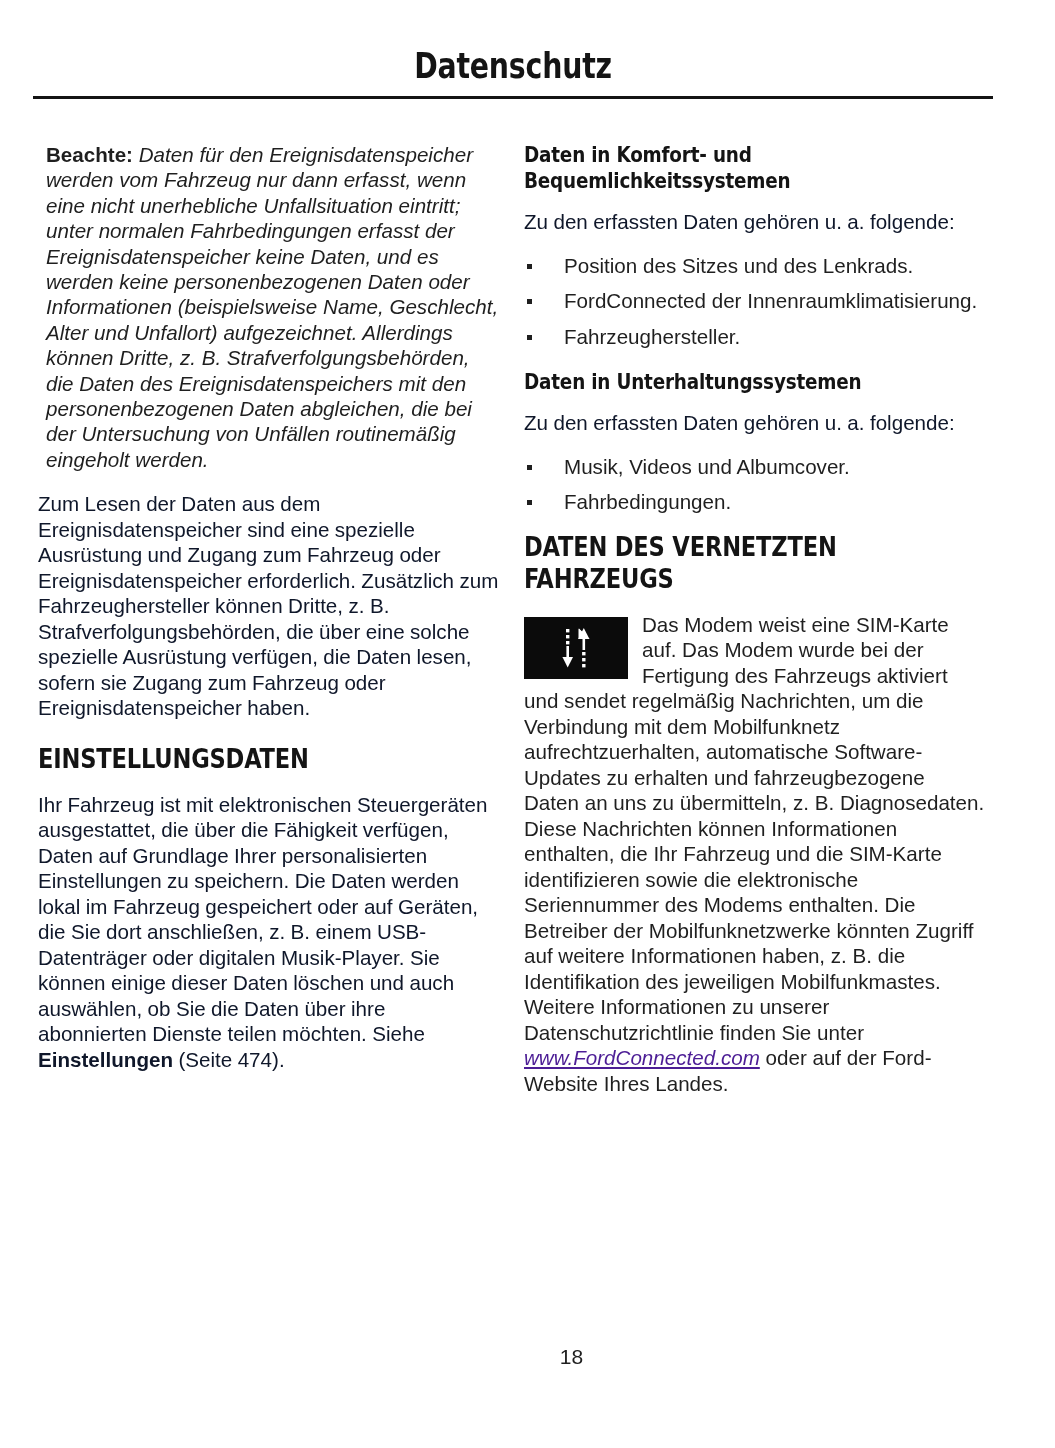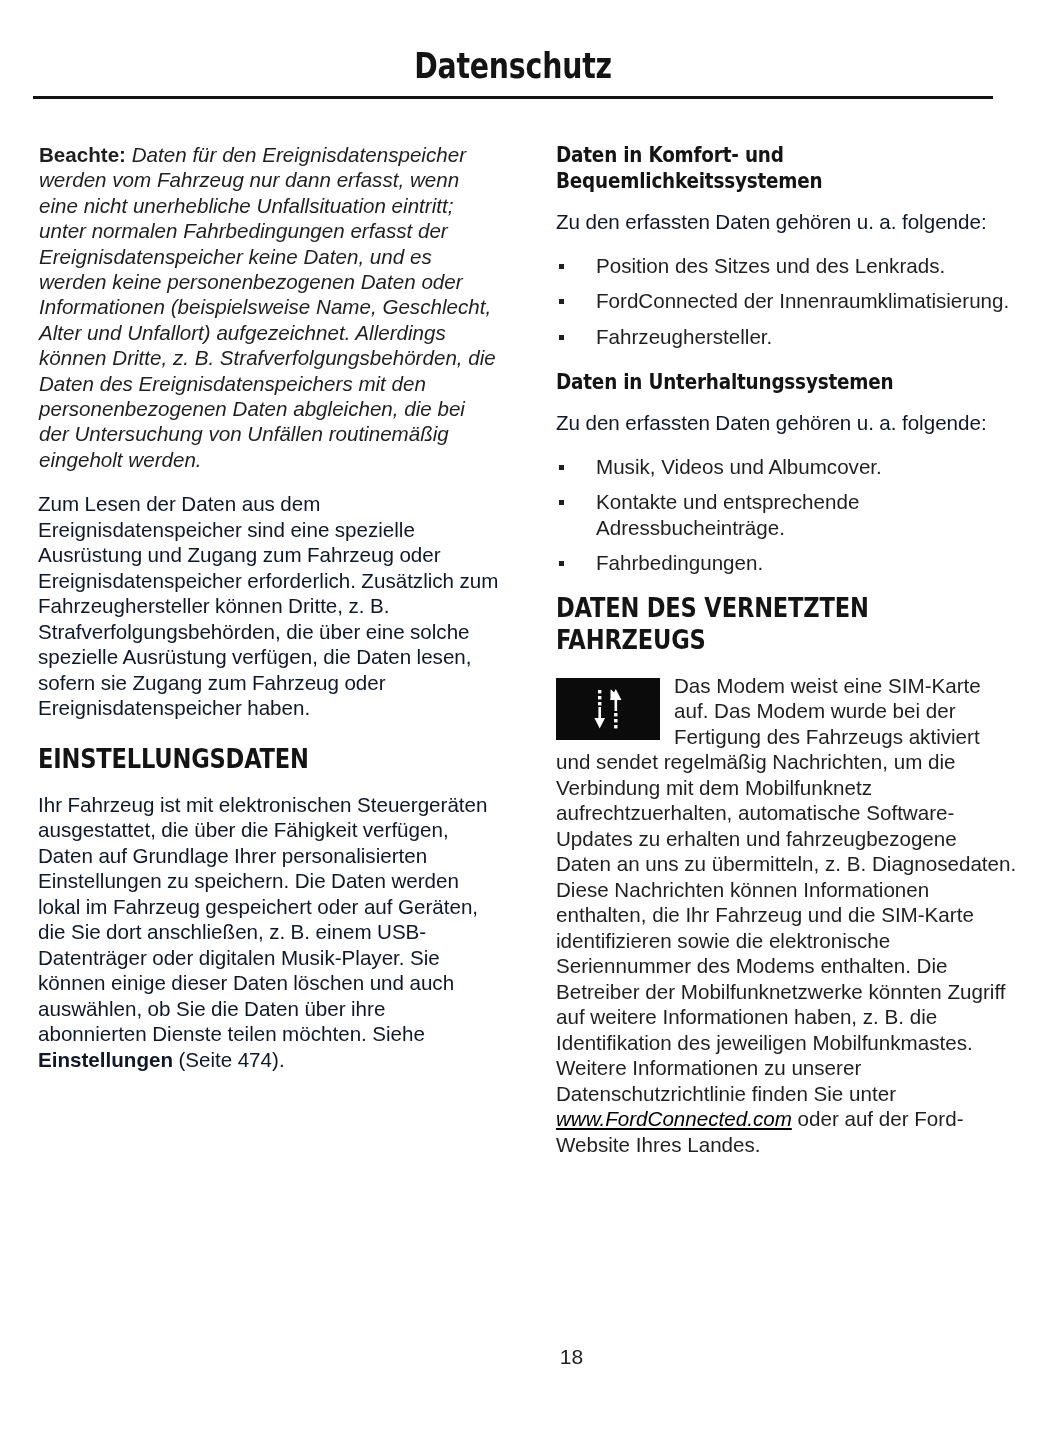--- a/index.html
+++ b/index.html
@@ -48,33 +48,33 @@
     background: #141414;
   }
 
   
   .col {
     position: absolute;
     top: 142px;
     width: 461px;
   }
   .col-left  { left: 38px; }
-  .col-right { left: 556px; }
+  .col-right { left: 524px; }
 
   
   p.body {
     margin: 0 0 18px 0;
     font-size: 20.6px;
     line-height: 25.5px;
     color: #0f172a;
     text-align: left;
     word-spacing: -0.3px;
   }
   p.note {
-    margin: 0 0 19px 1px;
+    margin: 0 0 19px 8px;
     font-size: 20.6px;
     line-height: 25.4px;
     font-style: italic;
     color: #1f1f1f;
   }
   p.note b {
     font-style: normal;
     font-weight: bold;
   }
   p.body b { font-weight: bold; }
@@ -144,21 +144,21 @@
 
   p.wrapped {
     margin: 0;
     font-size: 20.6px;
     line-height: 25.5px;
     color: #1f1f1f;
   }
   .clearfix::after { content: ""; display: block; clear: both; }
 
   a.weblink {
-    color: #000000;
+    color: #4c1d95;
     font-style: italic;
     text-decoration: underline;
   }
 
   
   .page-number {
     position: absolute;
     left: 0;
     top: 1345px;
     width: 1055px;
@@ -209,24 +209,20 @@
     </ul>
 
     <h3 class="subsection spaced">Daten in Unterhaltungssystemen</h3>
 
     <p class="body">Zu den erfassten Daten gehören u. a. folgende:</p>
 
     <ul class="bullets">
       <li>
         <span class="sq"></span>
         <span>Musik, Videos und Albumcover.</span>
-      </li>
-      <li>
-        <span class="sq"></span>
-        <span>Kontakte und entsprechende Adressbucheinträge.</span>
       </li>
       <li>
         <span class="sq"></span>
         <span>Fahrbedingungen.</span>
       </li>
     </ul>
 
     <h2 class="section">DATEN DES VERNETZTEN FAHRZEUGS</h2>
 
     <div class="clearfix">

